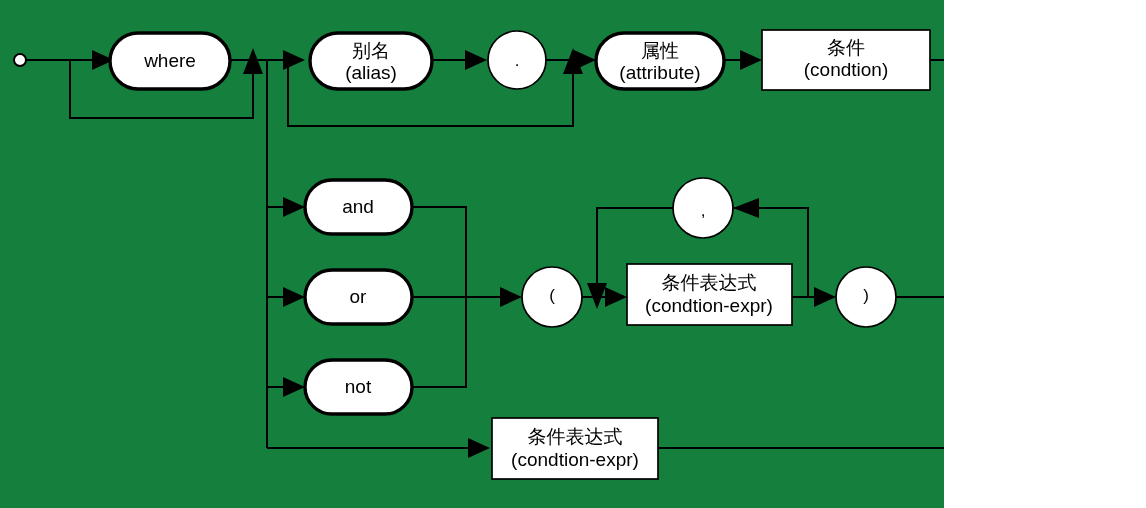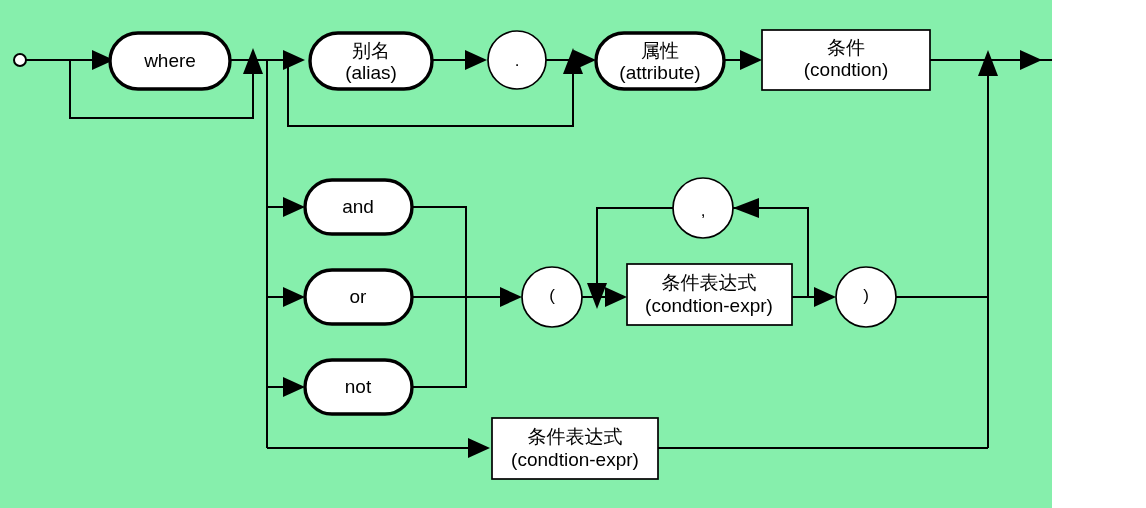--- a/index.html
+++ b/index.html
@@ -2,23 +2,23 @@
 <html><head>
 <meta charset="utf-8">
 <style>
   html, body {
     margin: 0;
     padding: 0;
     background: #ffffff;
   }
   #diagram-root {
     position: relative;
-    width: 1052px;
+    width: 944px;
     height: 508px;
-    background: #86efac;
+    background: #15803d;
     font-family: "Liberation Sans", "DejaVu Sans", sans-serif;
     overflow: hidden;
   }
   svg.railroad {
     display: block;
     width: 1146px;
     height: 508px;
   }
   .rr-line {
     stroke: #000000;

